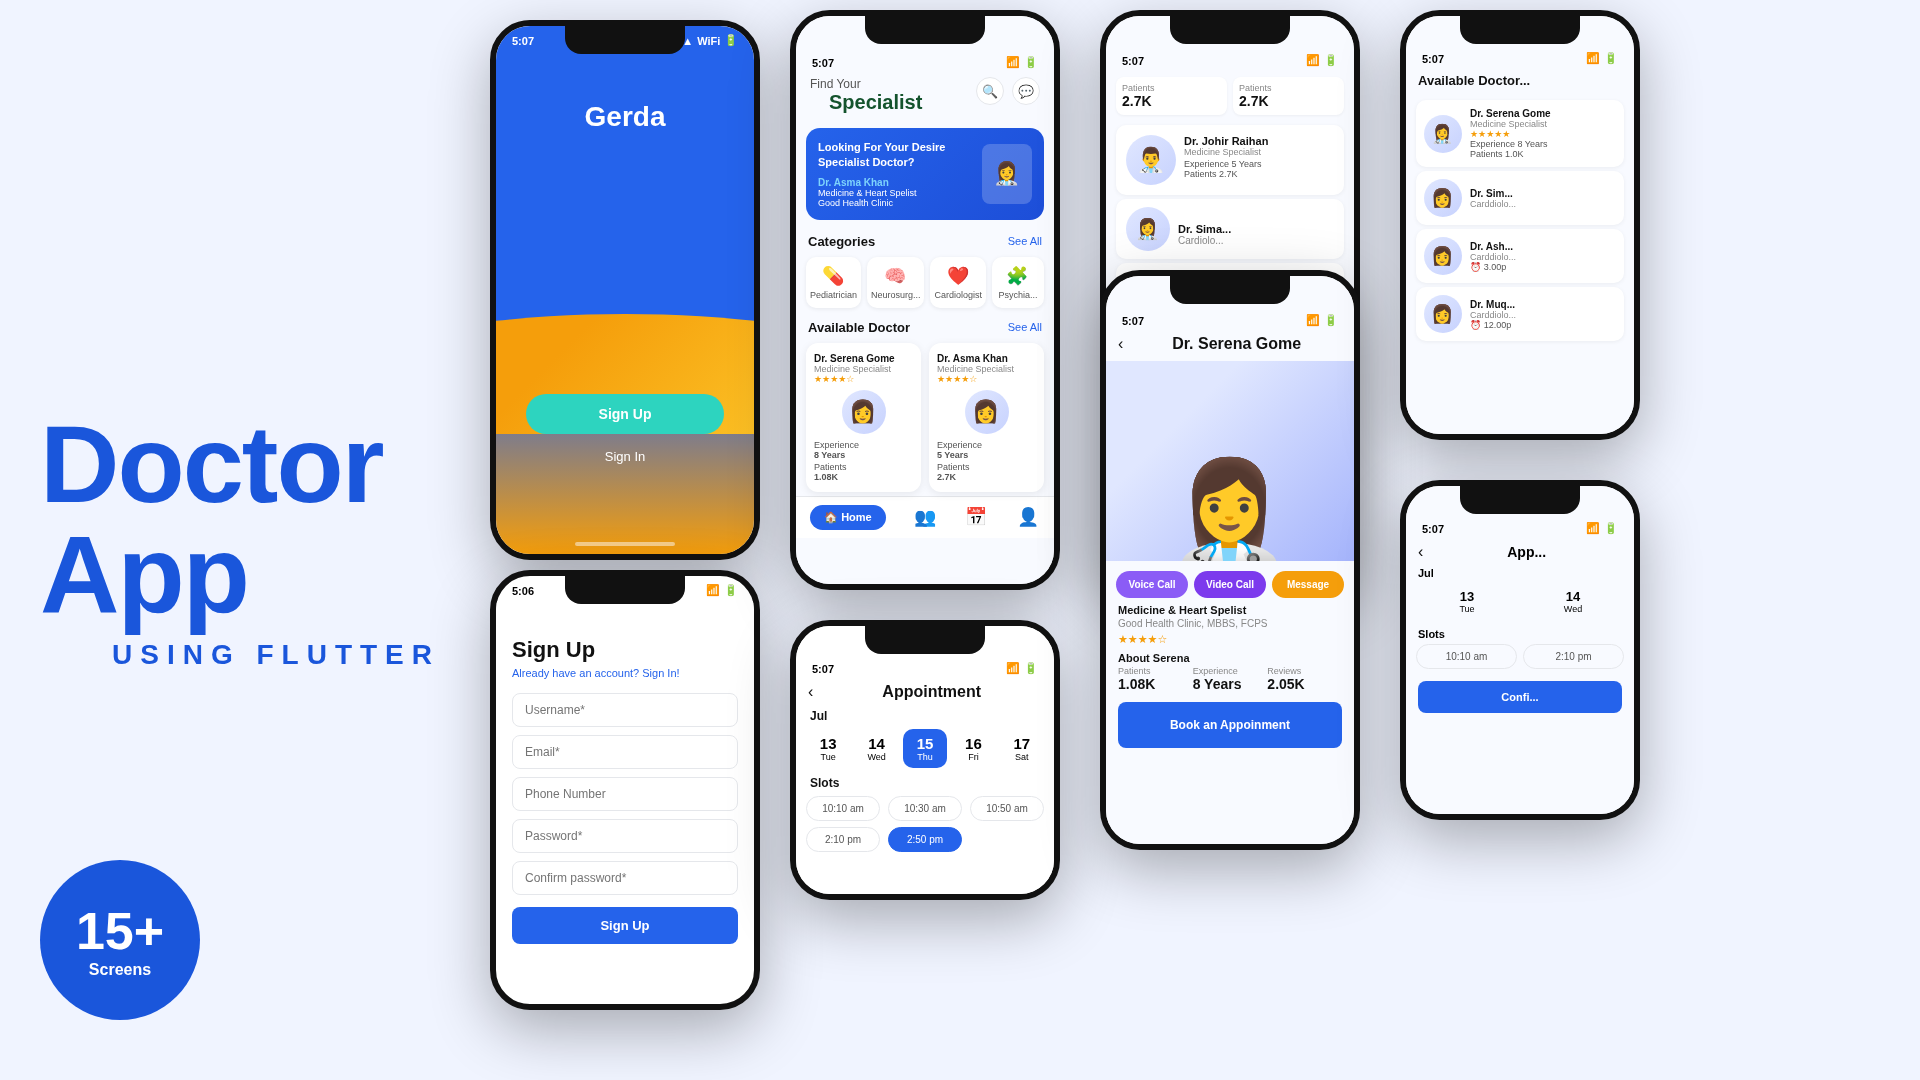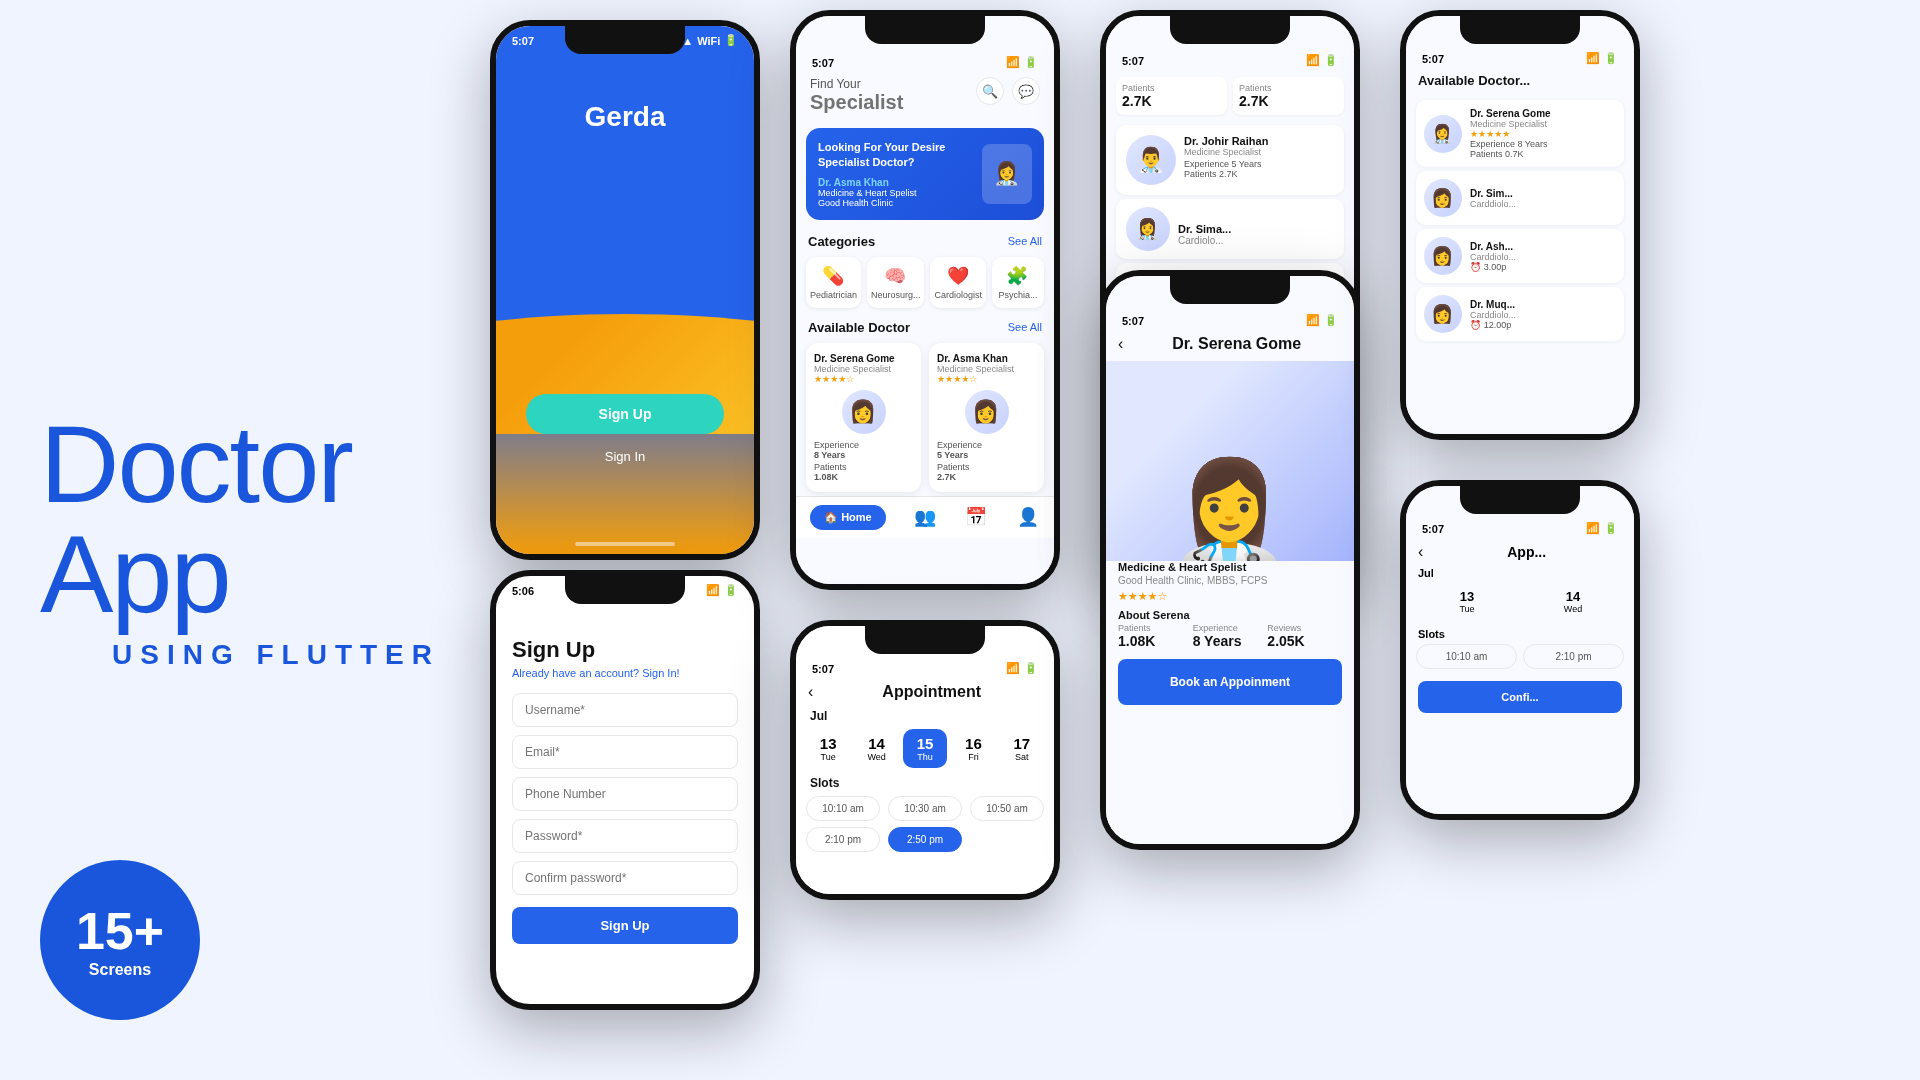--- a/index.html
+++ b/index.html
@@ -19,21 +19,21 @@
       top: 0;
       width: 480px;
       height: 1080px;
       padding: 60px 40px;
       display: flex;
       flex-direction: column;
       justify-content: center;
     }
     .main-title {
       font-size: 110px;
-      font-weight: 400;
+      font-weight: 700;
       color: #1a56db;
       line-height: 1.0;
       letter-spacing: -2px;
     }
     .subtitle {
       font-size: 28px;
       font-weight: 700;
       color: #1a56db;
       letter-spacing: 8px;
       margin-top: 10px;
@@ -209,21 +209,21 @@
     }
     .find-header {
       padding: 4px 14px 8px;
     }
     .find-header-top {
       display: flex;
       justify-content: space-between;
       align-items: flex-start;
     }
     .find-label { font-size: 12px; color: #555; }
-    .find-title { font-size: 20px; font-weight: 800; color: #737373; }
+    .find-title { font-size: 20px; font-weight: 800; color: #14532d; margin-left: 19px; }
     .header-icons { display: flex; gap: 8px; }
     .icon-circle {
       width: 28px; height: 28px;
       border-radius: 50%;
       border: 1px solid #e5e7eb;
       display: flex; align-items: center; justify-content: center;
       font-size: 13px;
       background: white;
     }
     .banner-card {
@@ -793,20 +793,25 @@
           <span>🔋</span>
         </div>
     </div>
     <div class="profile-header">
       <span class="back-btn">‹</span>
       <span class="profile-name-title">Dr. Serena Gome</span>
     </div>
     <div class="profile-img">
       <div class="profile-img-figure">👩‍⚕️</div>
     </div>
+    <div class="action-btns">
+      <button class="action-btn btn-voice">Voice Call</button>
+      <button class="action-btn btn-video">Video Call</button>
+      <button class="action-btn btn-msg">Message</button>
+    </div>
     <div class="profile-spec">Medicine &amp; Heart Spelist</div>
     <div class="profile-clinic">Good Health Clinic, MBBS, FCPS</div>
     <div class="profile-stars">★★★★☆</div>
     <div class="about-title">About Serena</div>
     <div class="profile-stats">
       <div class="p-stat">
         <div class="p-stat-label">Patients</div>
         <div class="p-stat-val">1.08K</div>
       </div>
       <div class="p-stat">
@@ -833,21 +838,21 @@
         </div>
     </div>
     <div class="avail-title">Available Doctor...</div>
     <div class="avail-item">
       <div class="avail-avatar">👩‍⚕️</div>
       <div class="avail-info">
         <div class="avail-name">Dr. Serena Gome</div>
         <div class="avail-spec">Medicine Specialist</div>
         <div class="avail-rating">★★★★★</div>
         <div class="avail-exp">Experience 8 Years</div>
-        <div class="avail-exp">Patients 0.7K</div>
+        <div class="avail-exp">Patients 1.0K</div>
       </div>
     </div>
     <div class="avail-item">
       <div class="avail-avatar">👩</div>
       <div class="avail-info">
         <div class="avail-name">Dr. Sim...</div>
         <div class="avail-spec">Carddiolo...</div>
       </div>
     </div>
     <div class="avail-item">

